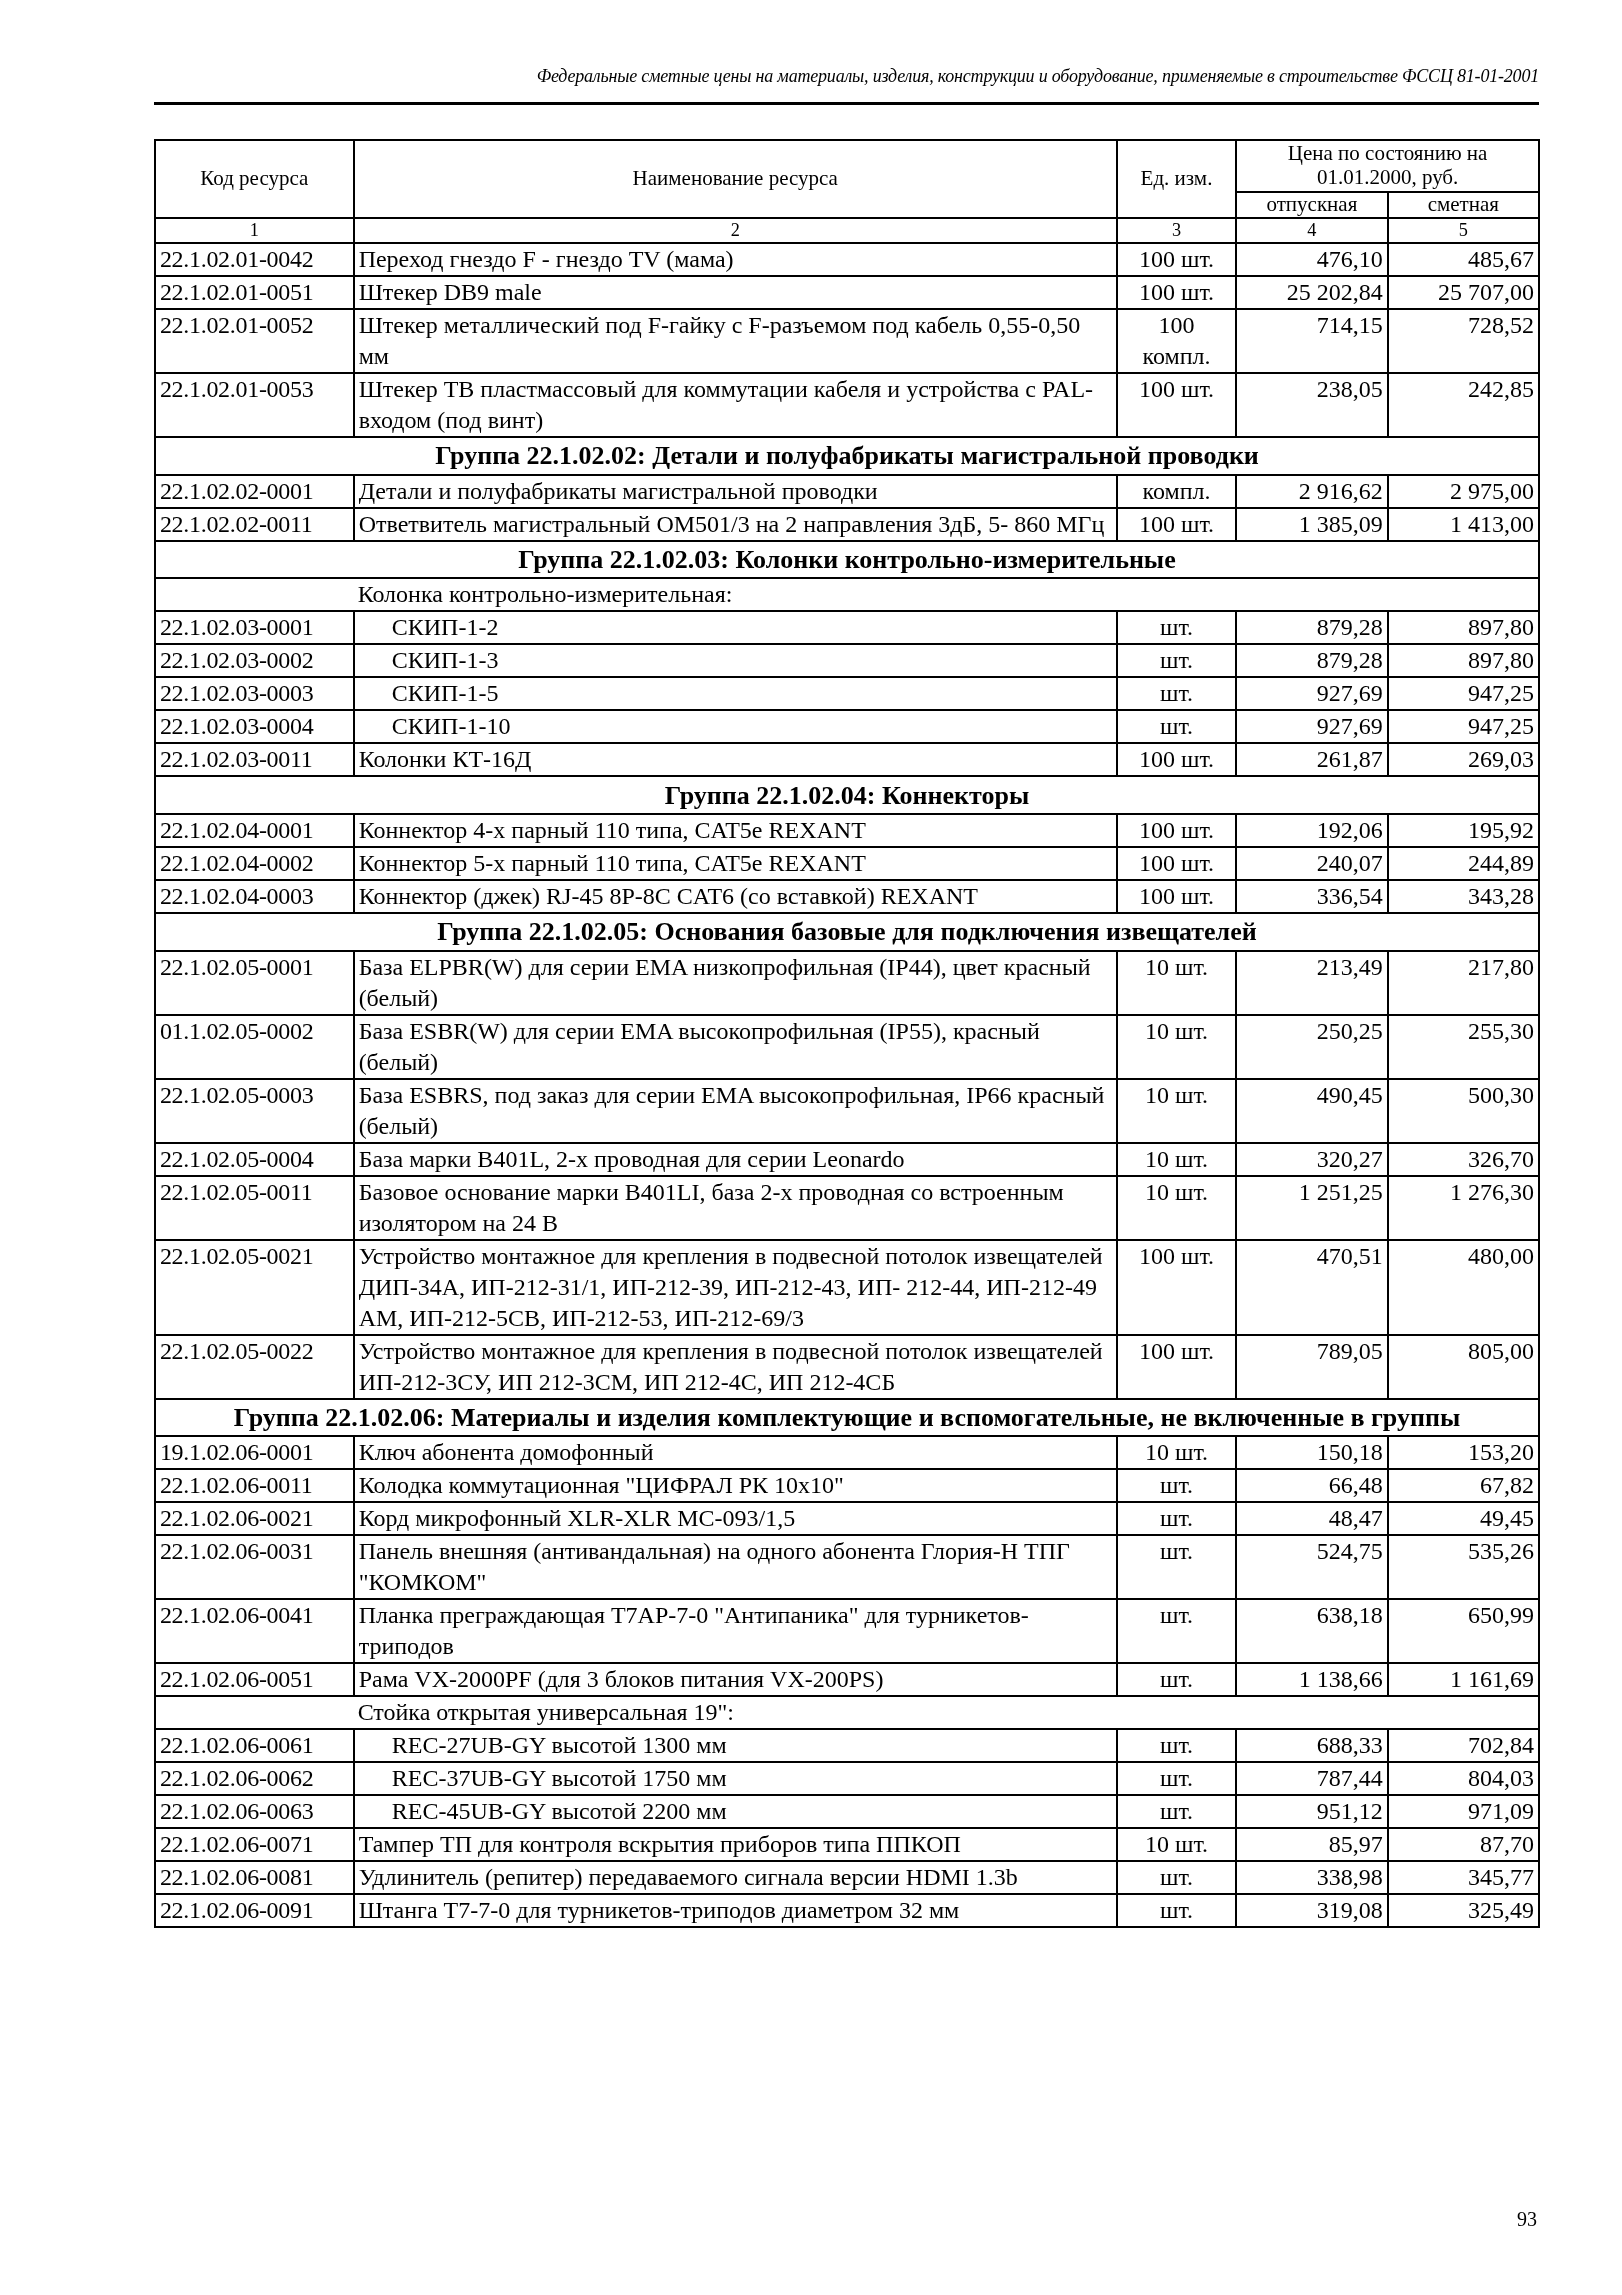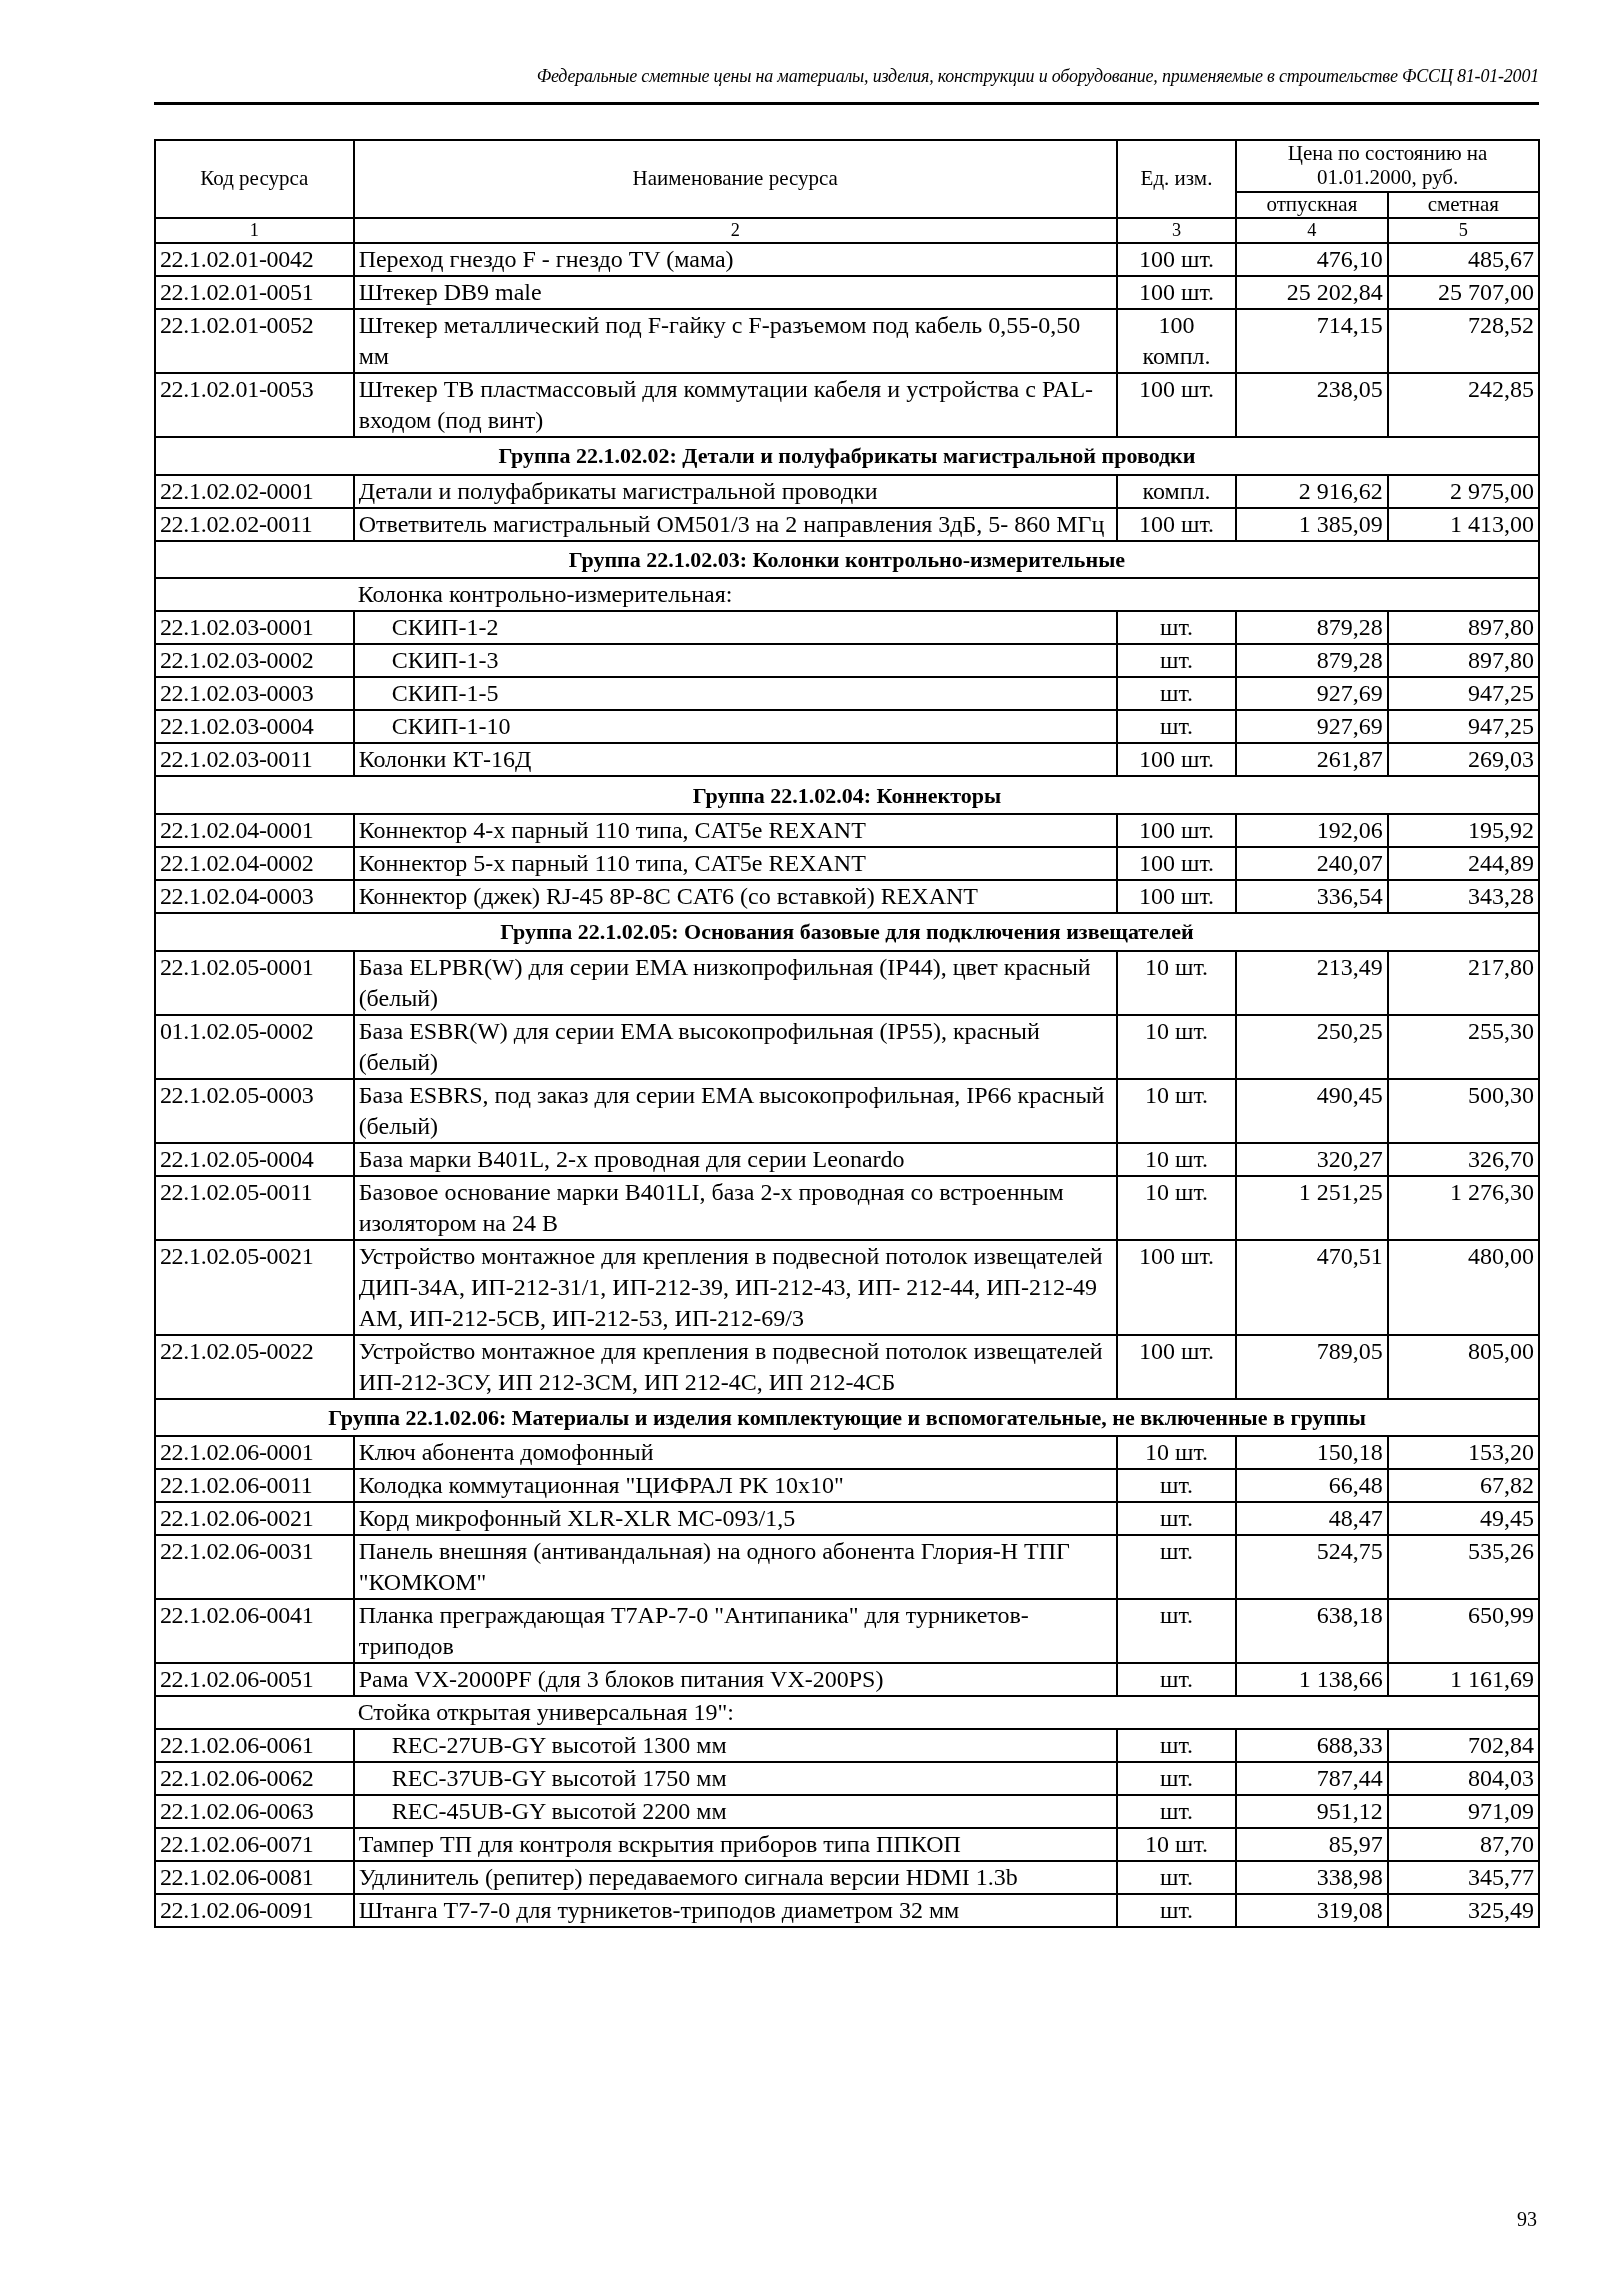--- a/index.html
+++ b/index.html
@@ -18,21 +18,21 @@
   .col-unit { width: 116px; }
   .col-p1 { width: 147px; }
   .col-p2 { width: 147px; }
   th.thin { border-width: 1.3px; }
   tr.colnums td { text-align: center; font-size: 18.3px; line-height: 23.6px; vertical-align: middle; }
   td.code { text-align: left; padding-left: 2.6px; white-space: nowrap; letter-spacing: -0.3px; }
   td.name { text-align: left; }
   td.name.indent { padding-left: 37px; }
   td.unit { text-align: center; }
   td.num { text-align: right; padding-right: 5.2px; white-space: nowrap; }
-  tr.group td { text-align: center; font-weight: bold; font-size: 22px; line-height: 33px; padding: 1.3px 3.9px; }
+  tr.group td { text-align: center; font-weight: bold; font-size: 26px; line-height: 33px; padding: 1.3px 3.9px; }
   tr.subheader td.blank { border-right: none; }
   tr.subheader td.sublabel { border-left: none; }
   td.vthin { border-left-width: 1.3px; border-right-width: 1.3px; }
   .page-number { position: absolute; left: 1517px; top: 2208px; font-size: 20px; }
 </style>
 </head>
 <body>
 
 <div class="running-header">Федеральные сметные цены на материалы, изделия, конструкции и оборудование, применяемые в строительстве ФССЦ 81-01-2001</div>
 <div class="header-rule"></div>
@@ -225,21 +225,21 @@
         <td class="code">22.1.02.05-0022</td>
         <td class="name">Устройство монтажное для крепления в подвесной потолок извещателей ИП-212-3СУ, ИП 212-3СМ, ИП 212-4С, ИП 212-4СБ</td>
         <td class="unit vthin">100 шт.</td>
         <td class="num vthin">789,05</td>
         <td class="num">805,00</td>
       </tr>
       <tr class="group">
         <td colspan="5">Группа 22.1.02.06: Материалы и изделия комплектующие и вспомогательные, не включенные в группы</td>
       </tr>
       <tr class="item">
-        <td class="code">22.1.02.06-0001</td>
+        <td class="code">19.1.02.06-0001</td>
         <td class="name">Ключ абонента домофонный</td>
         <td class="unit vthin">10 шт.</td>
         <td class="num vthin">150,18</td>
         <td class="num">153,20</td>
       </tr>
       <tr class="item">
         <td class="code">22.1.02.06-0011</td>
         <td class="name">Колодка коммутационная "ЦИФРАЛ РК 10х10"</td>
         <td class="unit vthin">шт.</td>
         <td class="num vthin">66,48</td>

